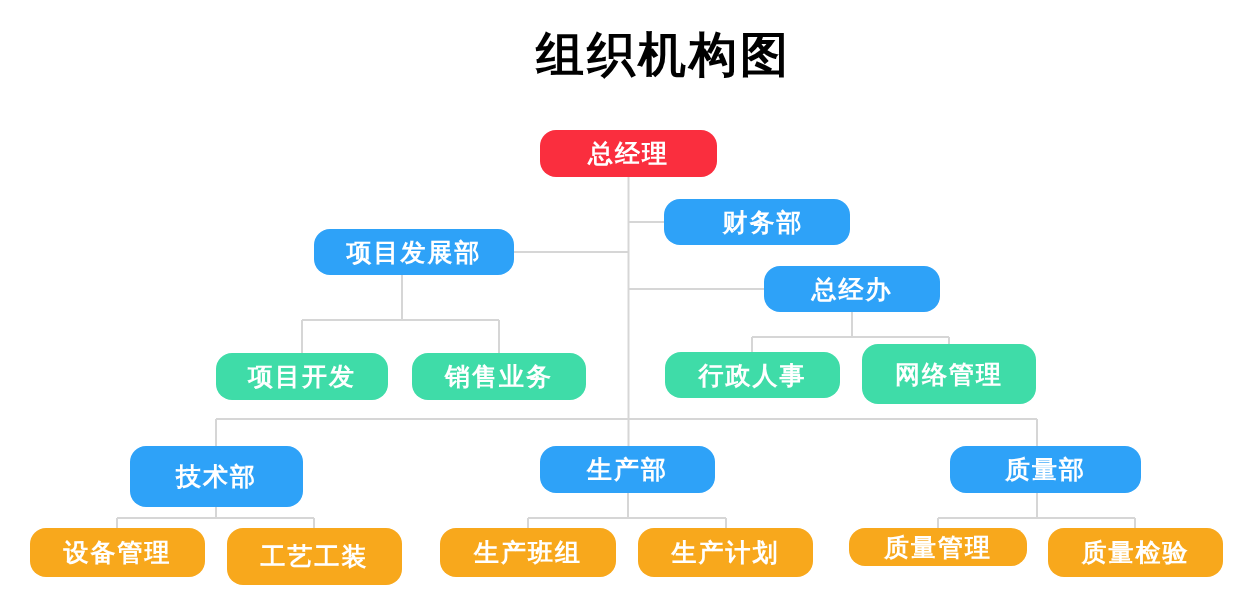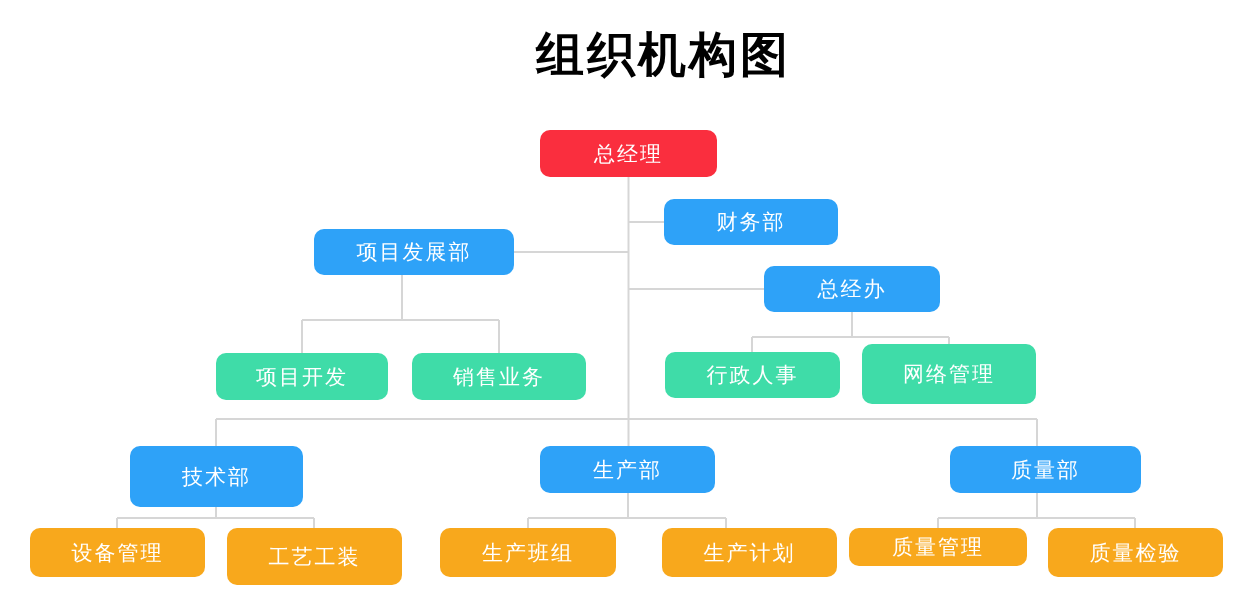--- a/index.html
+++ b/index.html
@@ -33,48 +33,48 @@
   .conn {
     stroke: var(--c-line, #d6d6d6);
     stroke-width: 2;
     fill: none;
   }
   .node {
     position: absolute;
     display: flex;
     align-items: center;
     justify-content: center;
-    border-radius: 10px;
+    border-radius: 16px;
     color: var(--c-node_text, #fff);
-    font-size: 21px;
-    font-weight: 400;
+    font-size: 25px;
+    font-weight: 700;
     letter-spacing: 2px;
     white-space: nowrap;
     user-select: none;
   }
   .c-root  { background: var(--c-root, #fa2e3e); }
   .c-dept  { background: var(--c-department, #2ea2f8); }
   .c-team  { background: var(--c-team, #3fdca8); }
   .c-group { background: var(--c-group, #f8a81c); }
 
   .n-root        { left: 540px;  top: 130px; width: 177px; height: 47px; }
-  .n-finance     { left: 664px;  top: 199px; width: 174px; height: 46px; }
+  .n-finance     { left: 664px;  top: 199px; width: 174px; height: 46px; padding-left: 12px; }
   .n-projdevdept { left: 314px;  top: 229px; width: 200px; height: 46px; }
   .n-gmoffice    { left: 764px;  top: 266px; width: 176px; height: 46px; }
   .n-projdev     { left: 216px;  top: 353px; width: 172px; height: 47px; }
   .n-sales       { left: 412px;  top: 353px; width: 174px; height: 47px; }
   .n-adminhr     { left: 665px;  top: 352px; width: 175px; height: 46px; }
   .n-network     { left: 862px;  top: 344px; width: 174px; height: 60px; }
   .n-tech        { left: 130px;  top: 446px; width: 173px; height: 61px; }
   .n-production  { left: 540px;  top: 446px; width: 175px; height: 47px; }
   .n-quality     { left: 950px;  top: 446px; width: 191px; height: 47px; }
   .n-equipment   { left: 30px;   top: 528px; width: 175px; height: 49px; }
   .n-tooling     { left: 227px;  top: 528px; width: 175px; height: 57px; }
   .n-prodteam    { left: 440px;  top: 528px; width: 176px; height: 49px; }
-  .n-prodplan    { left: 638px;  top: 528px; width: 175px; height: 49px; margin-left: 24px; }
+  .n-prodplan    { left: 638px;  top: 528px; width: 175px; height: 49px; }
   .n-qualmgmt    { left: 849px;  top: 528px; width: 178px; height: 38px; }
   .n-qualinsp    { left: 1048px; top: 528px; width: 175px; height: 49px; }
 </style>
 </head>
 <body>
 
 <div class="canvas">
 
   <h1 class="title">组织机构图</h1>
 

